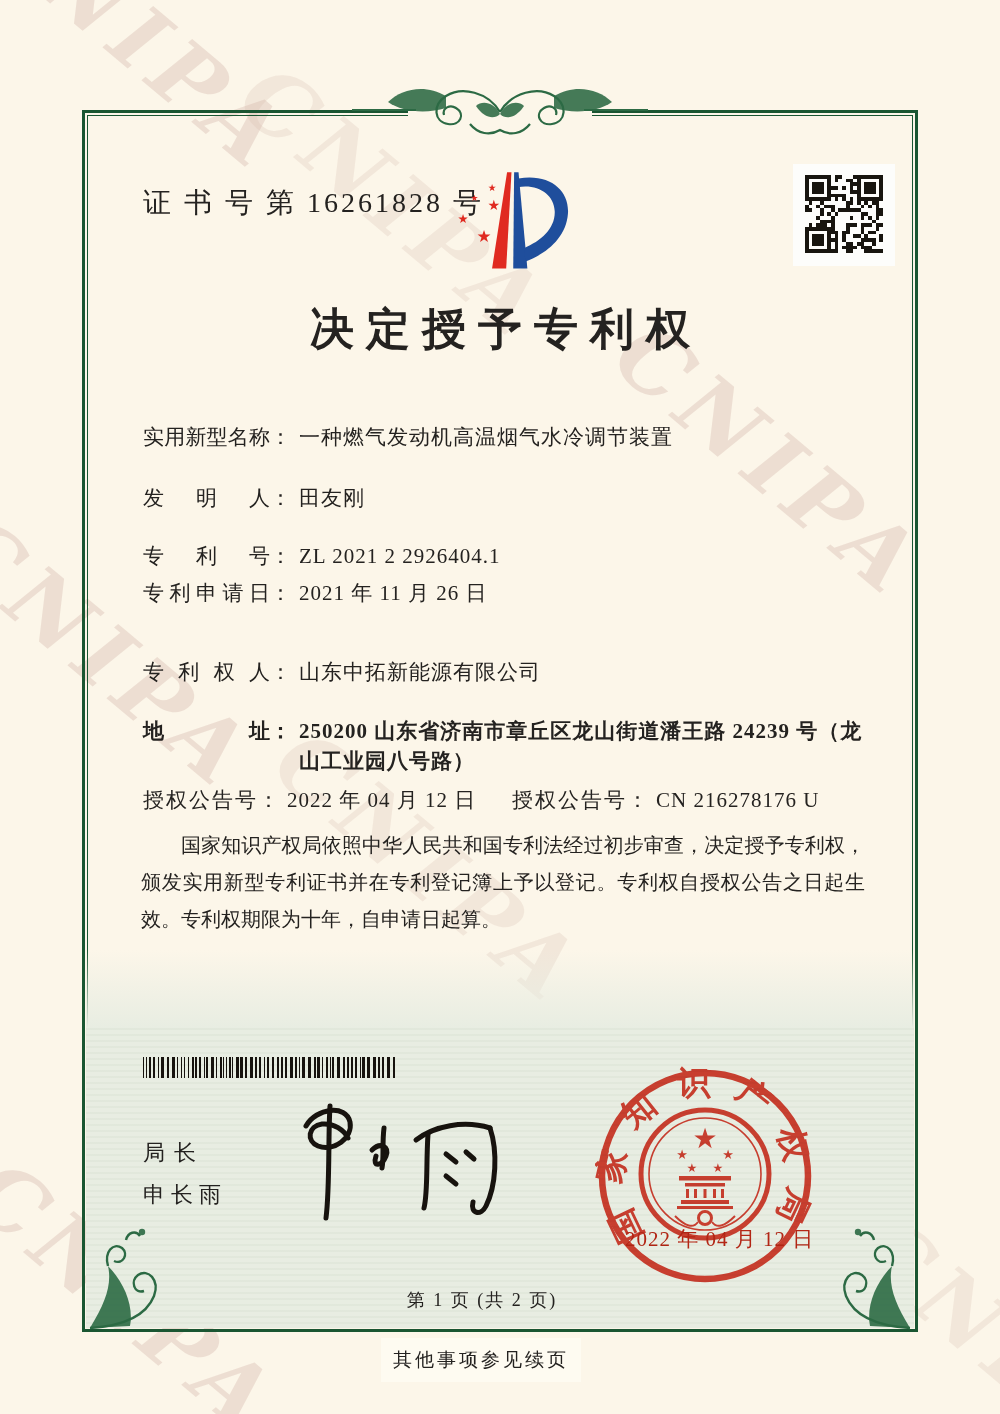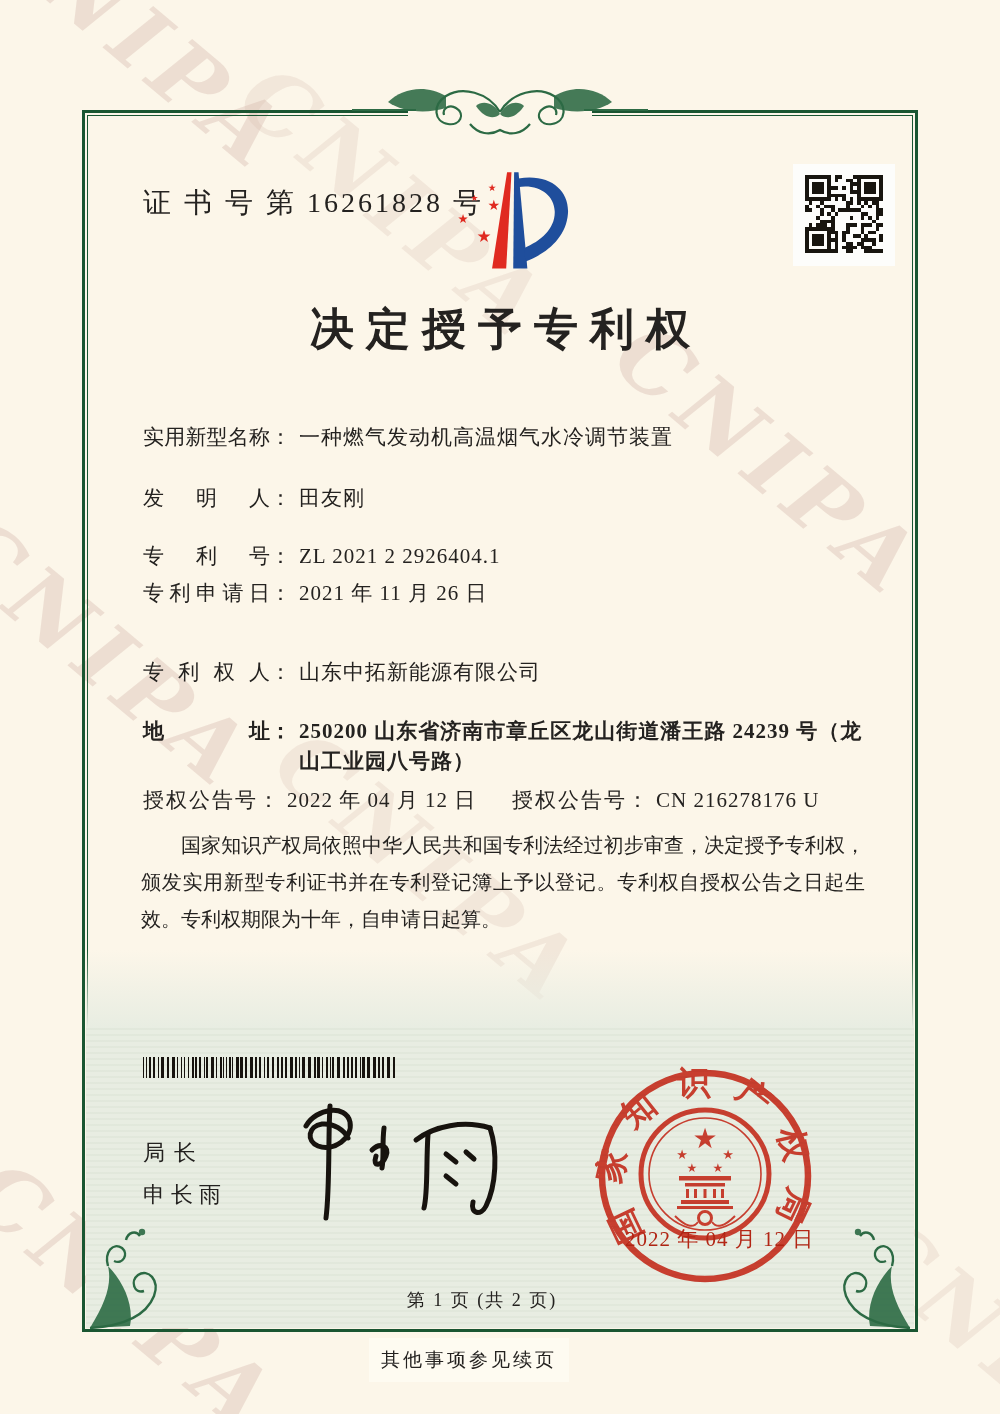--- a/index.html
+++ b/index.html
@@ -112,21 +112,21 @@
     position:absolute; left:30px; top:159px; z-index:7;
     font-size:21px; letter-spacing:1px; color:#c62817; white-space:nowrap;
   }
 
   .page-info {
     position:absolute; left:0; width:1000px; top:1288px; z-index:5;
     text-align:center; font-size:18px; letter-spacing:2px;
     transform:translateX(-18px);
   }
   .cont-box {
-    position:absolute; left:369px; top:1338px; width:200px; height:44px; z-index:4;
+    position:absolute; left:381px; top:1338px; width:200px; height:44px; z-index:4;
     background:#fefbf1; text-align:center; line-height:44px;
     font-size:19px; letter-spacing:3px;
   }
 </style>
 </head>
 <body>
 
 <div class="wm" style="left:-50px;  top:-18px;">CNIPA</div>
 <div class="wm light" style="left:210px;  top:150px;">CNIPA</div>
 <div class="wm" style="left:585px;  top:408px;">CNIPA</div>

